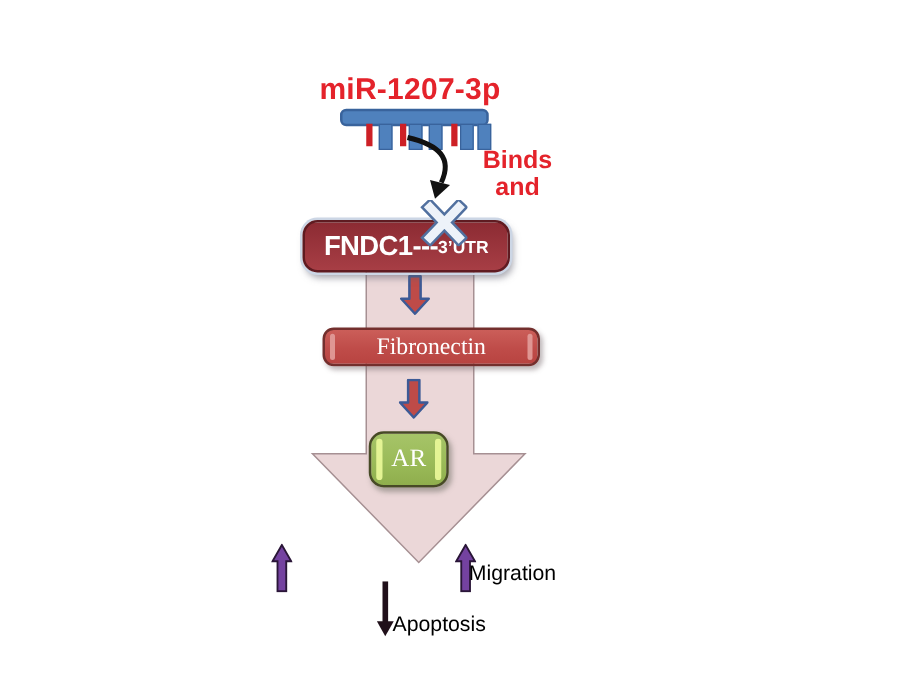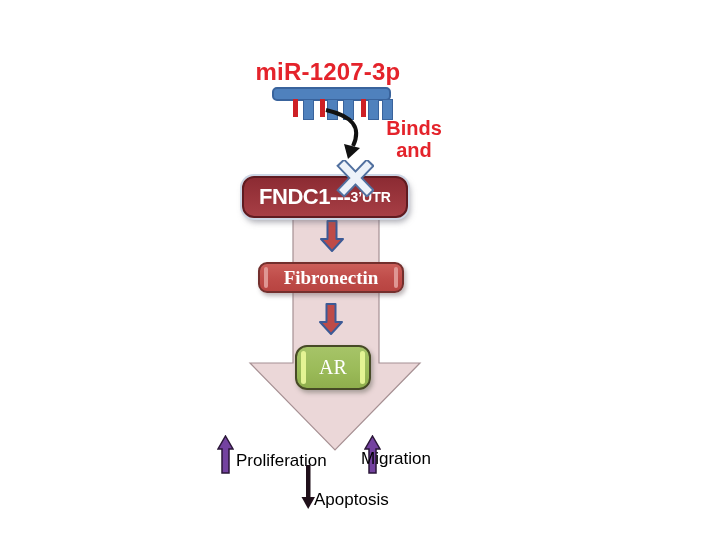--- a/index.html
+++ b/index.html
@@ -41,52 +41,52 @@
     border:2px solid var(--gene-box-border,#5f1b21);border-radius:12px;
     box-shadow:0 0 0 2px #ccd6e5, 2px 4px 6px rgba(95,95,110,.55);
     display:flex;align-items:center;justify-content:center;
     color:#ffffff;font-weight:bold;white-space:nowrap;
   }
   .gene-main{font-size:22px;letter-spacing:-0.5px;}
   .gene-suffix{font-size:14px;letter-spacing:0;}
 
   
   .fib-box{
-    left:258px;top:262px;width:146px;height:31px;box-sizing:border-box;
+    left:258px;top:262px;width:174px;height:31px;box-sizing:border-box;
     background:linear-gradient(180deg,#cb5e59 0%,#bf4c49 55%,#b84441 100%);
     border:2px solid var(--fibronectin-border,#732f2d);border-radius:9px;
     box-shadow:2px 3px 4px rgba(110,95,100,.45);
     display:flex;align-items:center;justify-content:center;
-    color:#ffffff;font-family:"Liberation Serif","DejaVu Serif",serif;font-size:19px;font-weight:bold;
+    color:#ffffff;font-family:"Liberation Serif","DejaVu Serif",serif;font-size:19px;
   }
   .fib-box::before,.fib-box::after{
     content:"";position:absolute;top:3px;bottom:3px;width:4px;border-radius:3px;
     background:#e09a97;opacity:.95;
   }
   .fib-box::before{left:4px;} .fib-box::after{right:4px;}
 
   
   .ar-box{
-    left:295px;top:345px;width:76px;height:45px;box-sizing:border-box;
+    left:295px;top:345px;width:64px;height:45px;box-sizing:border-box;
     background:linear-gradient(180deg,#a6c468 0%,var(--ar-fill,#9bbb59) 55%,#8fae4d 100%);
     border:2px solid var(--ar-border,#474a26);border-radius:12px;
     box-shadow:2px 3px 4px rgba(105,105,95,.5);
     display:flex;align-items:center;justify-content:center;
     color:#ffffff;font-family:"Liberation Serif","DejaVu Serif",serif;font-size:20px;
   }
   .ar-box::before,.ar-box::after{
     content:"";position:absolute;top:4px;bottom:4px;width:5px;border-radius:4px;
     background:#e8f797;opacity:.95;
   }
   .ar-box::before{left:4px;} .ar-box::after{right:4px;}
 
   
   .outcome-label{font-size:17px;color:var(--label-black,#000000);white-space:nowrap;}
   .lbl-prolif{left:236px;top:451px;}
-  .lbl-migr{left:361px;top:449px;text-align:center;}
+  .lbl-migr{left:375px;top:449px;text-align:center;}
   .lbl-apop{left:314px;top:490px;}
 </style>
 </head>
 <body>
 
 <div class="stage">
 
   <svg class="abs" style="left:245px;top:214px" width="180" height="238" viewBox="0 0 180 238">
     <polygon points="48,0 48,149 5,149 90,236 175,149 134,149 134,0" style="fill:var(--big-arrow-fill,#ebd7d8);stroke:var(--big-arrow-border,#a69093);stroke-width:1.2"></polygon>
   </svg>
@@ -136,21 +136,20 @@
     <span>Fibronectin</span>
   </div>
 
   <div class="abs ar-box">
     <span>AR</span>
   </div>
 
   <svg class="abs" style="left:217px;top:435px" width="17" height="39" viewBox="0 0 17 39">
     <polygon points="8.5,1 16,14 12,14 12,38 5,38 5,14 1,14" style="fill:var(--outcome-purple,#7442a0);stroke:var(--outcome-purple-border,#2a1638);stroke-width:1.5"></polygon>
   </svg>
-  <div class="abs outcome-label lbl-prolif">Proliferation</div>
 
   <svg class="abs" style="left:364px;top:435px" width="17" height="39" viewBox="0 0 17 39">
     <polygon points="8.5,1 16,14 12,14 12,38 5,38 5,14 1,14" style="fill:var(--outcome-purple,#7442a0);stroke:var(--outcome-purple-border,#2a1638);stroke-width:1.5"></polygon>
   </svg>
   <div class="abs outcome-label lbl-migr">Migration</div>
 
   <svg class="abs" style="left:300px;top:465px" width="16" height="45" viewBox="0 0 16 45">
     <rect x="6" y="0" width="4.5" height="33" style="fill:var(--apoptosis-dark,#20101a)"></rect>
     <polygon points="1.5,32 15,32 8.2,44" style="fill:var(--apoptosis-dark,#20101a)"></polygon>
   </svg>

